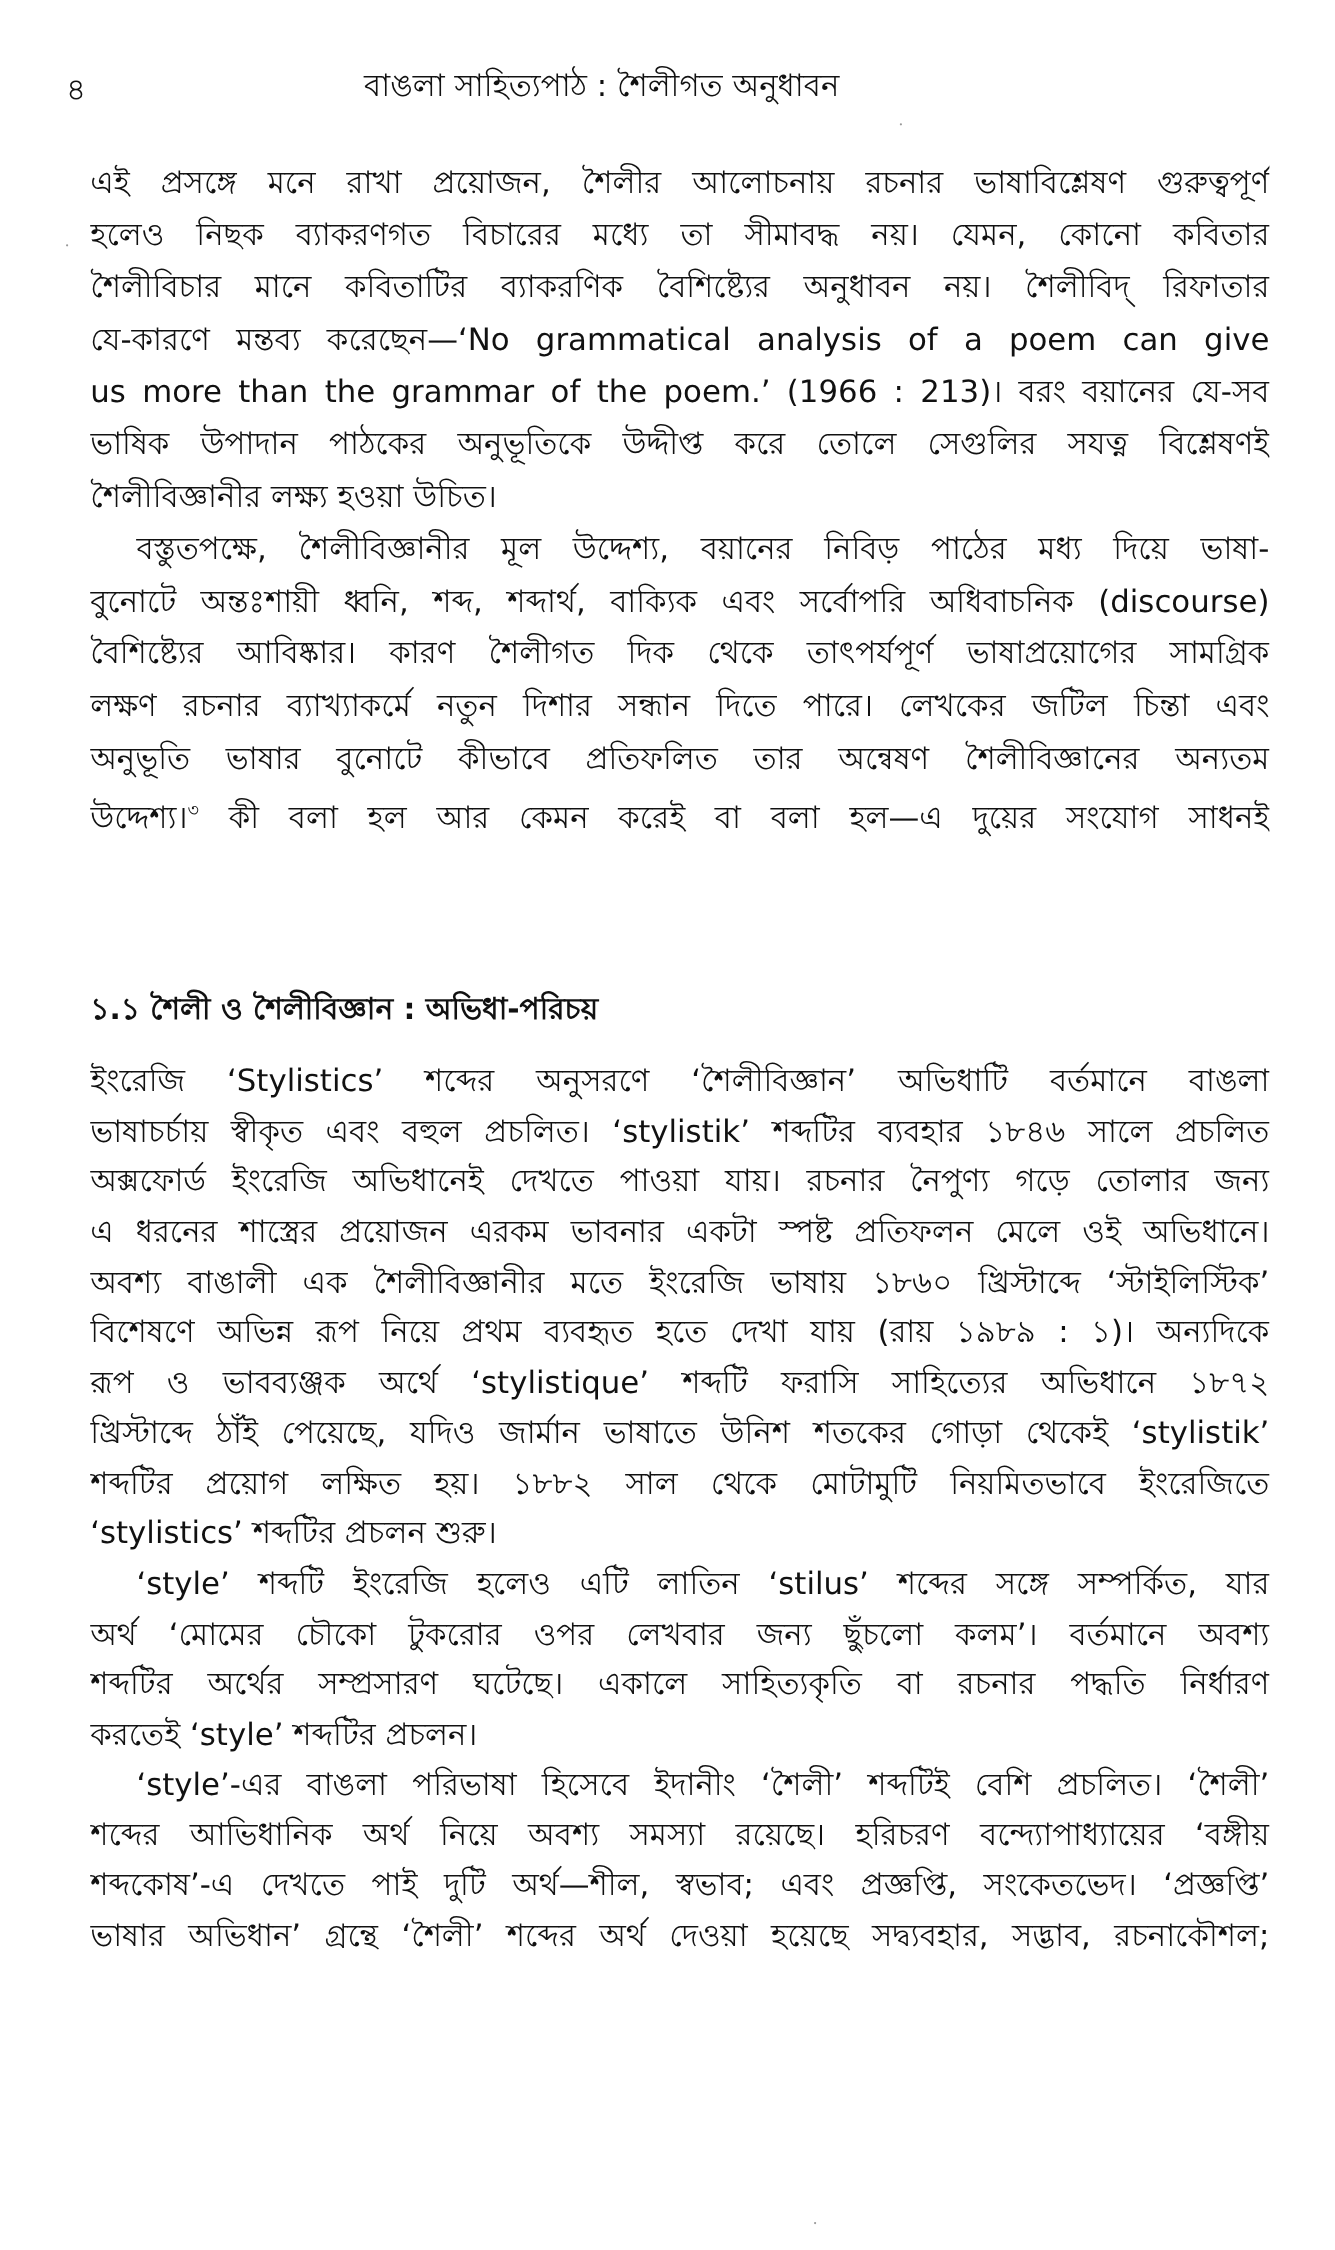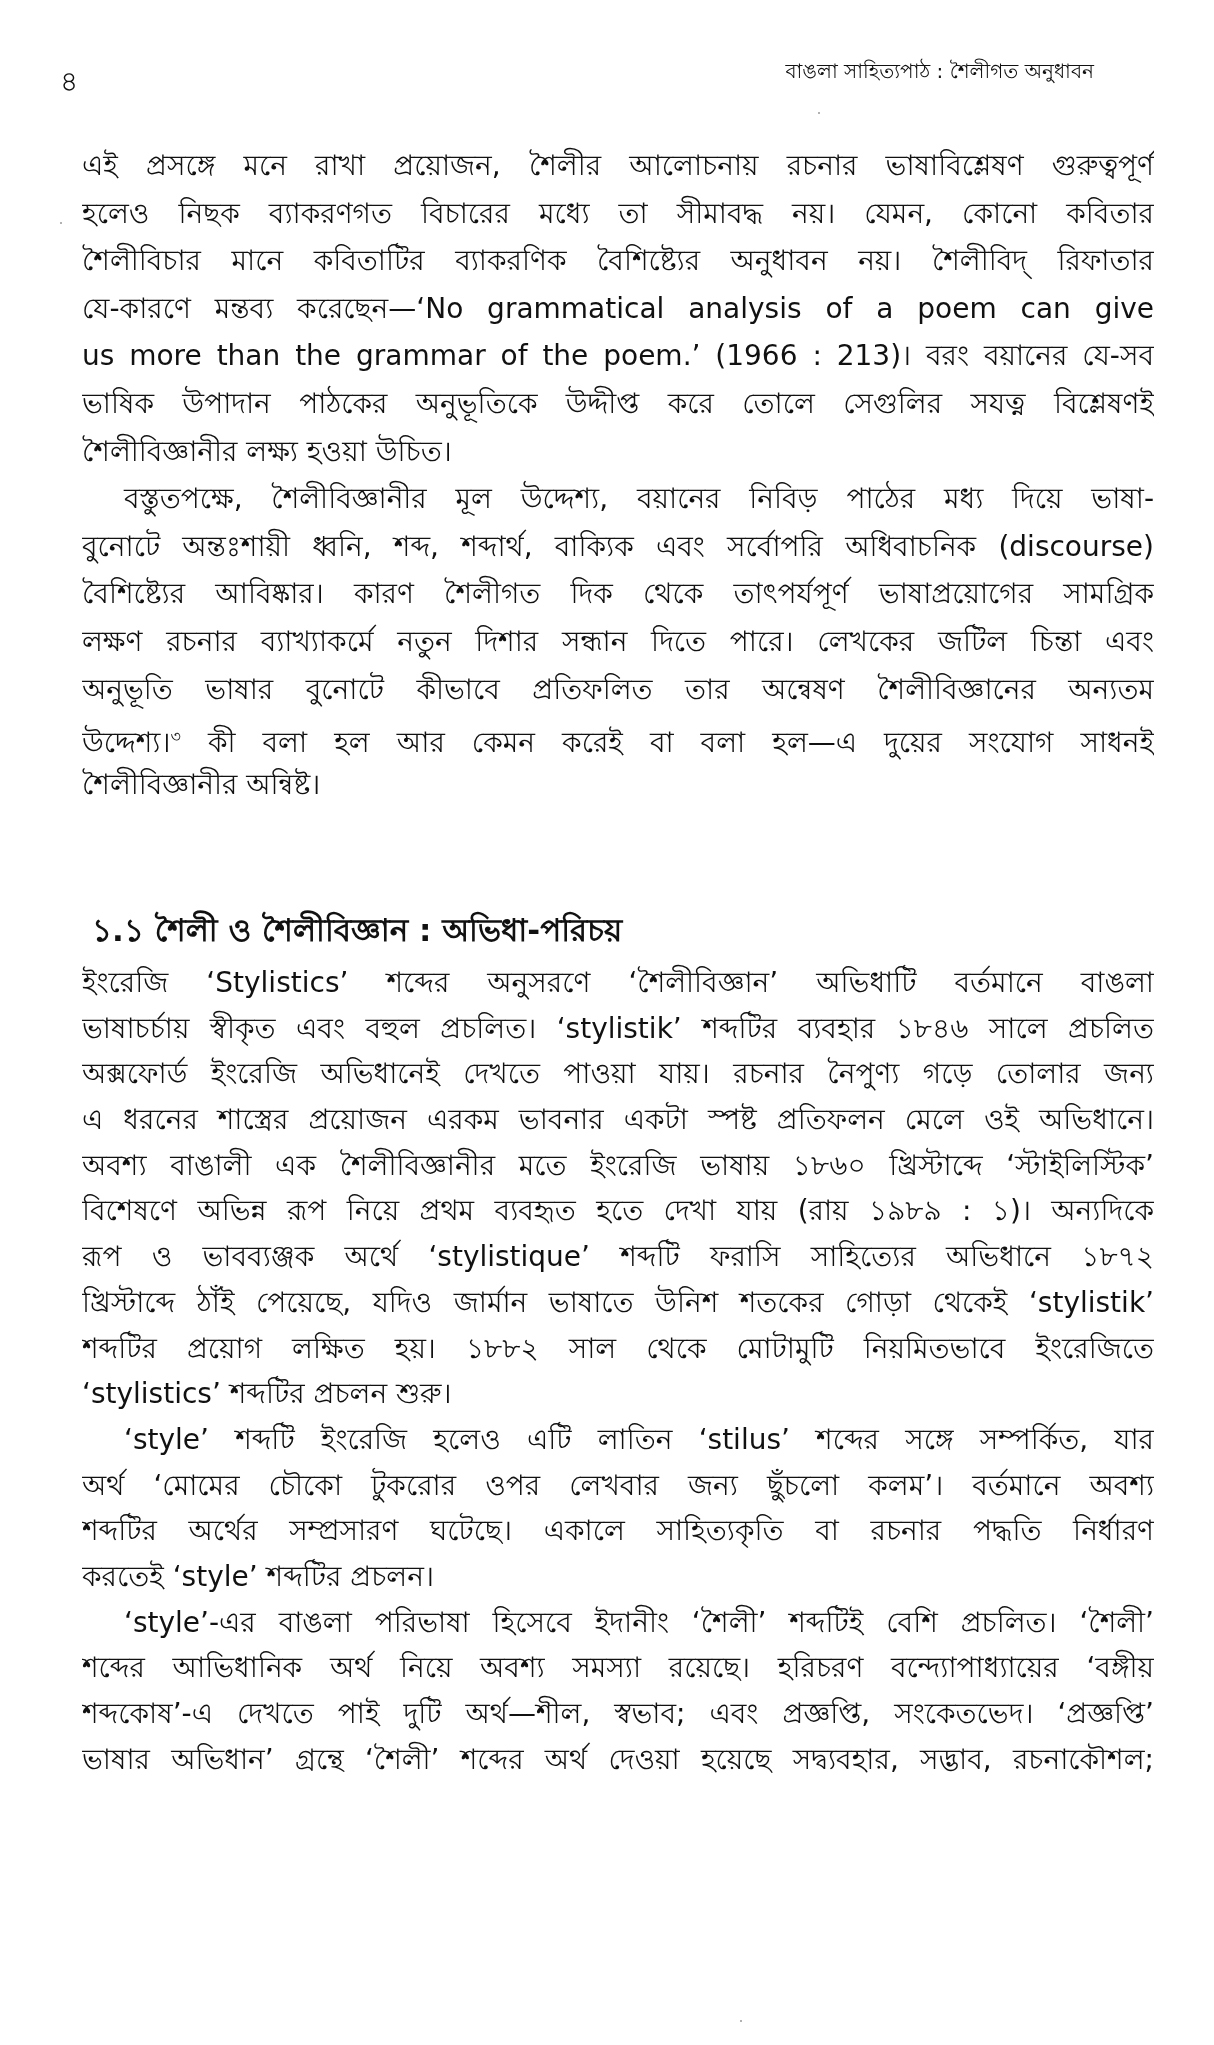--- a/index.html
+++ b/index.html
@@ -27,22 +27,22 @@
     left: 60px;
     top: 8px;
     font-size: 28px;
     font-family: "DejaVu Sans", sans-serif;
   }
   .running-title {
     position: absolute;
     left: 0;
     width: 1094px;
     top: 4px;
-    text-align: right;
-    font-size: 20px;
+    text-align: center;
+    font-size: 28px;
     font-family: "DejaVu Sans", sans-serif;
   }
   .body-block {
     position: absolute;
     left: 82px;
     width: 1072px;
     text-align: justify;
     text-align-last: left;
     font-size: 28px;
     font-family: "DejaVu Sans", sans-serif;
@@ -60,24 +60,24 @@
     overflow: hidden;
   }
   .block-a .line { height: 47.6px; line-height: 47.6px; }
   .block-b .line { height: 45.7px; line-height: 45.7px; }
   .line.last { text-align-last: left; }
   .line.indent { padding-left: 42px; }
   .section-heading {
     position: absolute;
     left: 82px;
     top: 896px;
-    font-size: 31px;
+    font-size: 27px;
     font-weight: bold;
     font-family: "DejaVu Sans", sans-serif;
-    margin: 10px;
+    margin: 0;
   }
   sup { font-size: 16px; }
   .scan-speck {
     position: absolute;
     width: 2px; height: 2px;
     background: #999;
     border-radius: 50%;
   }
 </style>
 </head>
@@ -98,21 +98,20 @@
     <span class="line">ভাষিক উপাদান পাঠকের অনুভূতিকে উদ্দীপ্ত করে তোলে সেগুলির সযত্ন বিশ্লেষণই</span>
     <span class="line last">শৈলীবিজ্ঞানীর লক্ষ্য হওয়া উচিত।</span>
   </p>
   <p class="para">
     <span class="line indent">বস্তুতপক্ষে, শৈলীবিজ্ঞানীর মূল উদ্দেশ্য, বয়ানের নিবিড় পাঠের মধ্য দিয়ে ভাষা-</span>
     <span class="line">বুনোটে অন্তঃশায়ী ধ্বনি, শব্দ, শব্দার্থ, বাক্যিক এবং সর্বোপরি অধিবাচনিক (discourse)</span>
     <span class="line">বৈশিষ্ট্যের আবিষ্কার। কারণ শৈলীগত দিক থেকে তাৎপর্যপূর্ণ ভাষাপ্রয়োগের সামগ্রিক</span>
     <span class="line">লক্ষণ রচনার ব্যাখ্যাকর্মে নতুন দিশার সন্ধান দিতে পারে। লেখকের জটিল চিন্তা এবং</span>
     <span class="line">অনুভূতি ভাষার বুনোটে কীভাবে প্রতিফলিত তার অন্বেষণ শৈলীবিজ্ঞানের অন্যতম</span>
     <span class="line"><span>উদ্দেশ্য।</span><sup>৩</sup><span> কী বলা হল আর কেমন করেই বা বলা হল—এ দুয়ের সংযোগ সাধনই</span></span>
-    <span class="line last">শৈলীবিজ্ঞানীর অন্বিষ্ট।</span>
   </p>
 </div>
 
 <h2 class="section-heading">১.১ শৈলী ও শৈলীবিজ্ঞান : অভিধা-পরিচয়</h2>
 
 <div class="body-block block-b">
   <p class="para">
     <span class="line">ইংরেজি ‘Stylistics’ শব্দের অনুসরণে ‘শৈলীবিজ্ঞান’ অভিধাটি বর্তমানে বাঙলা</span>
     <span class="line">ভাষাচর্চায় স্বীকৃত এবং বহুল প্রচলিত। ‘stylistik’ শব্দটির ব্যবহার ১৮৪৬ সালে প্রচলিত</span>
     <span class="line">অক্সফোর্ড ইংরেজি অভিধানেই দেখতে পাওয়া যায়। রচনার নৈপুণ্য গড়ে তোলার জন্য</span>

